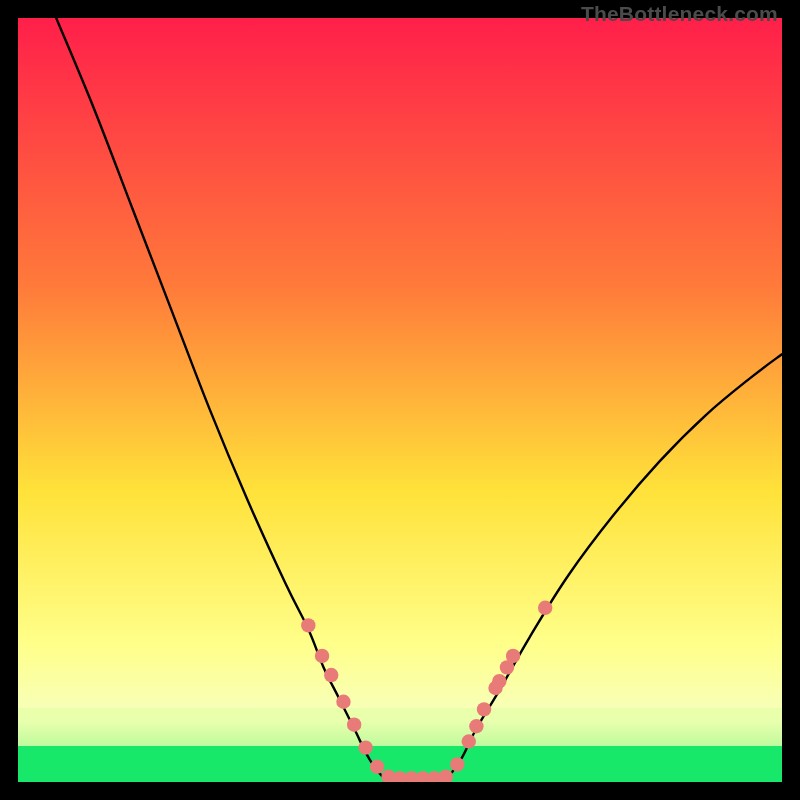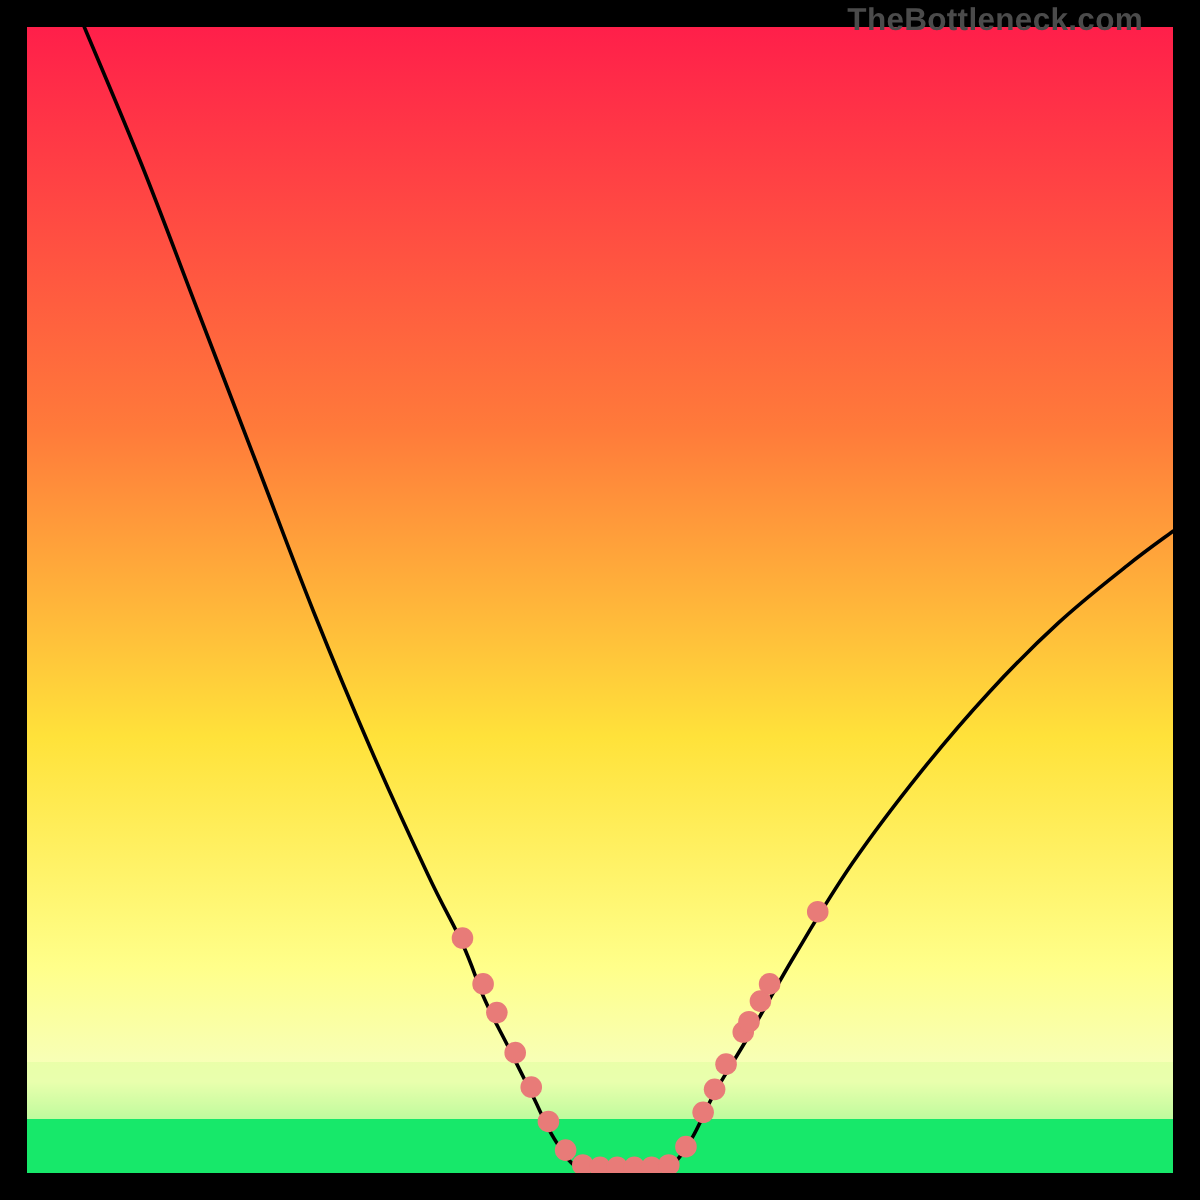--- a/index.html
+++ b/index.html
@@ -22,21 +22,21 @@
   .plot {
     position: absolute;
     left: 0;
     top: 0;
     width: 764px;
     height: 764px;
   }
   .watermark {
     position: absolute;
     top: 2px;
-    right: 38px;
+    right: 22px;
     color: #4b4b4b;
     font-size: 21px;
     font-weight: 600;
     letter-spacing: 0.2px;
     user-select: none;
   }
 </style>
 </head>
 <body>
 

